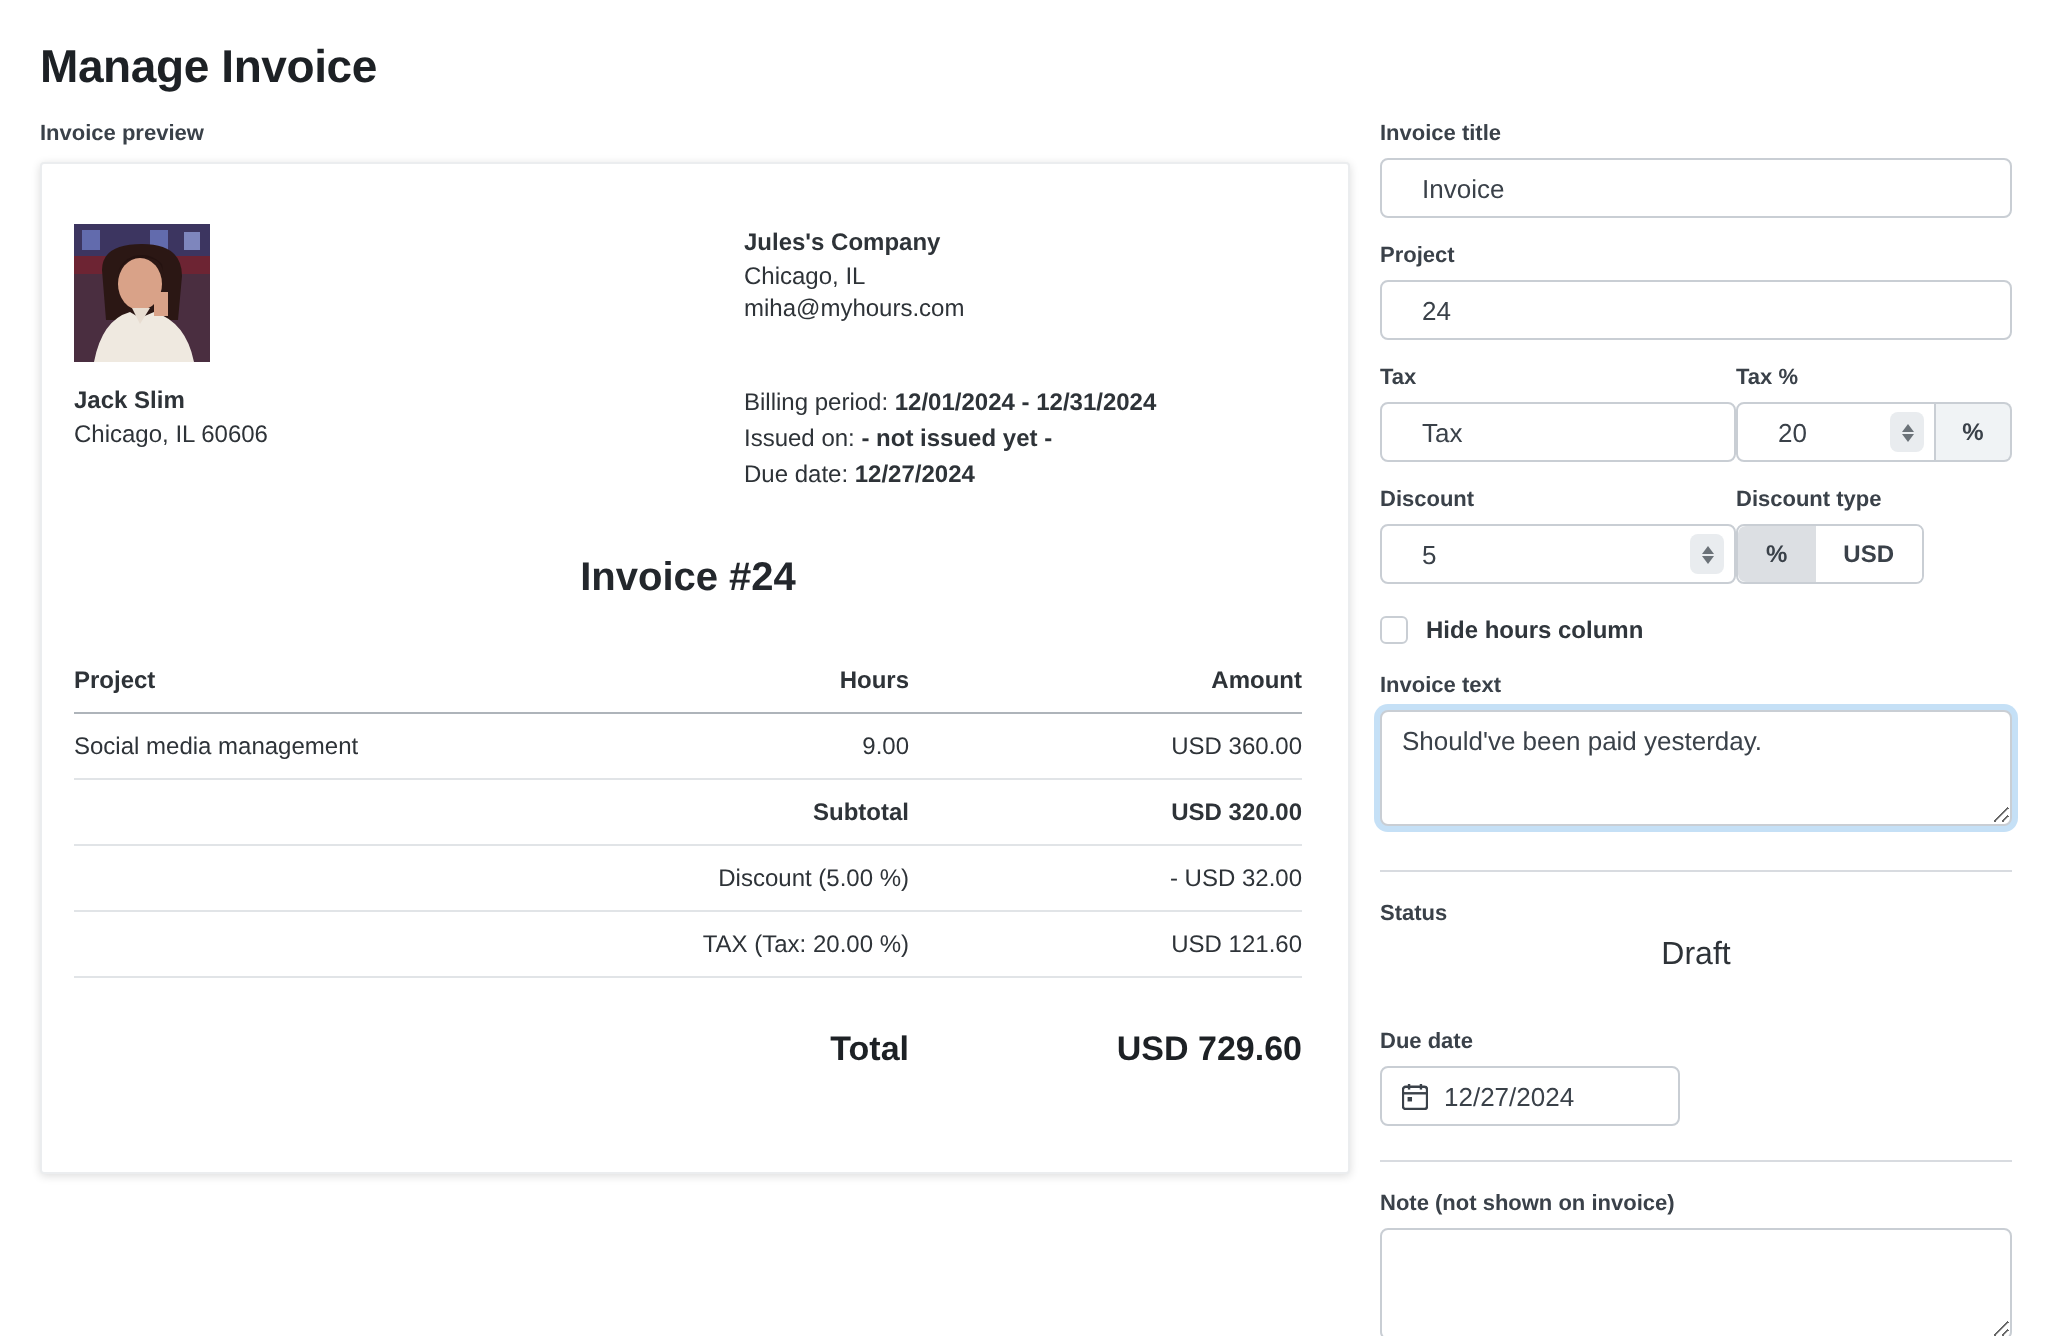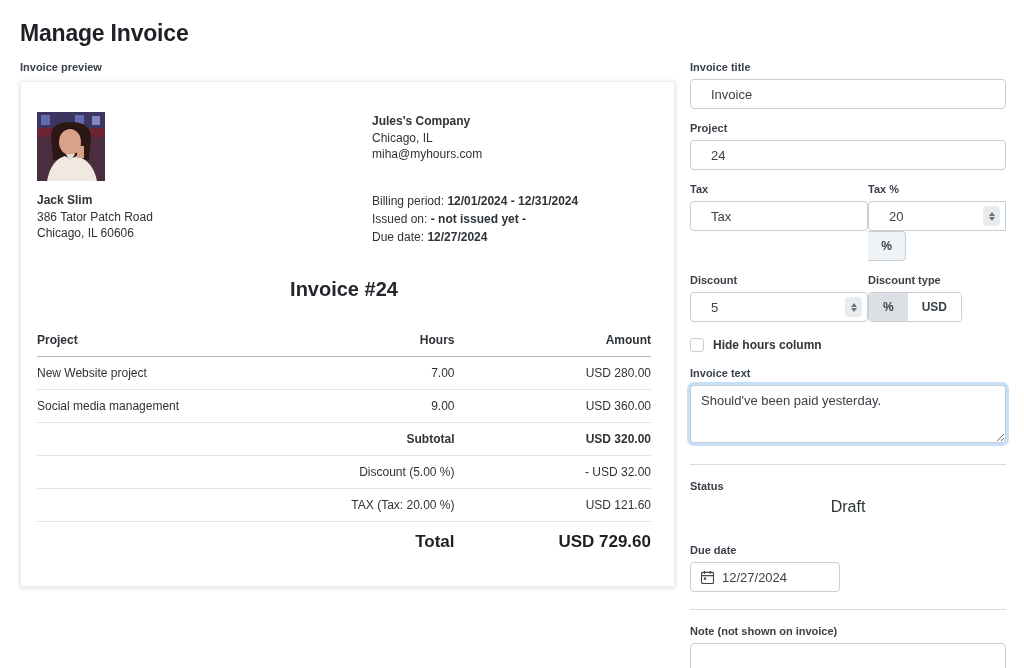--- a/index.html
+++ b/index.html
@@ -36,21 +36,21 @@
   .invoice-heading { text-align:center; font-size:20px; font-weight:700; color:#23272c; margin:32px 0 24px 0; }
 
   table.inv-table { width:100%; border-collapse:collapse; font-size:12px; }
   .inv-table th { font-weight:700; text-align:left; padding:8px 0 9px 0; border-bottom:1px solid #aeb4ba; }
   .inv-table th.num, .inv-table td.num { text-align:right; }
   .inv-table col.c-project { width:45%; }
   .inv-table col.c-hours { width:23%; }
   .inv-table col.c-amount { width:32%; }
   .inv-table td { padding:9px 0; border-bottom:1px solid #e1e4e7; }
   .inv-table tr.bold td { font-weight:700; }
-  .inv-table tr.total-row td { font-size:17px; font-weight:700; border-bottom:none; padding-top:10px; color:#1d2125; }
+  .inv-table tr.total-row td { font-size:17px; font-weight:700; border-bottom:none; padding-top:26px; color:#1d2125; }
 
   
   .form-group { margin-bottom:13px; }
   .field-label { display:block; margin-bottom:6px; }
   .txt-input {
     width:100%; height:30px; border:1px solid #c9ced4; border-radius:4px;
     padding:5px 20px; font-size:13px; font-family:"Liberation Sans",sans-serif; color:#3a4149;
     background:#fff; outline:none;
   }
   .two-col { display:flex; }
@@ -61,21 +61,21 @@
   .num-wrap .txt-input { padding-right:30px; }
   .spinner {
     position:absolute; right:6px; top:50%; transform:translateY(-50%);
     width:17px; height:20px; background:#e9ecef; border-radius:4px;
     display:flex; flex-direction:column; align-items:center; justify-content:center; gap:1px;
     cursor:default;
   }
   .spin-up { width:0;height:0;border-left:3.5px solid transparent;border-right:3.5px solid transparent;border-bottom:4px solid #6b7278; }
   .spin-down { width:0;height:0;border-left:3.5px solid transparent;border-right:3.5px solid transparent;border-top:4px solid #6b7278; }
 
-  .input-group { display:flex;flex-direction:column; }
+  .input-group { display:flex; }
   .input-group .num-wrap { flex:1; }
   .input-group .txt-input { border-radius:4px 0 0 4px; }
   .addon {
     border:1px solid #c9ced4; border-left:none; background:#f0f3f5; color:#3a4149;
     border-radius:0 4px 4px 0; font-size:12px; font-weight:700;
     display:flex; align-items:center; justify-content:center; width:38px; height:30px;
   }
 
   .seg-group { display:inline-flex; border:1px solid #c9ced4; border-radius:4px; overflow:hidden; background:#fff; height:30px; }
   .seg { font-size:12px; font-weight:700; color:#3a4149; padding:0 14px; display:flex; align-items:center; cursor:pointer; background:#fff; border:none; font-family:"Liberation Sans",sans-serif; }
@@ -124,21 +124,20 @@
               <rect x="55" y="4" width="8" height="9" fill="#8f9bd4" opacity="0.8"></rect>
               <rect y="16" width="68" height="9" fill="#6d2433"></rect>
               <path d="M14 23 Q14 10 34 10 Q54 10 54 26 L52 48 L16 48 Z" fill="#2b1714"></path>
               <ellipse cx="33" cy="30" rx="11" ry="13" fill="#d9a288"></ellipse>
               <path d="M22 24 Q26 16 34 17 Q44 16 45 26 L44 20 Q38 14 30 16 Q24 18 22 24Z" fill="#241210"></path>
               <path d="M10 69 Q14 48 28 44 L33 47 L40 44 Q56 49 60 69 Z" fill="#efe9e0"></path>
               <path d="M29 42 L33 50 L38 42 Z" fill="#e8ddd1"></path>
               <rect x="40" y="34" width="7" height="12" fill="#d9a288"></rect>
             </svg>
             <div class="addr-name">Jack Slim</div>
-            <div class="addr-line">386 Tator Patch Road</div>
             <div class="addr-line">Chicago, IL 60606</div>
           </div>
 
           <div class="company-block">
             <div class="company-name">Jules's Company</div>
             <div class="addr-line">Chicago, IL</div>
             <div class="addr-line">miha@myhours.com</div>
 
             <div class="meta-block">
               <div class="meta-line"><span>Billing period: </span><b>12/01/2024 - 12/31/2024</b></div>
@@ -157,25 +156,20 @@
               <col class="c-amount">
             </colgroup>
           <thead>
             <tr>
               <th>Project</th>
               <th class="num">Hours</th>
               <th class="num">Amount</th>
             </tr>
           </thead>
           <tbody>
-            <tr>
-              <td>New Website project</td>
-              <td class="num">7.00</td>
-              <td class="num">USD 280.00</td>
-            </tr>
             <tr>
               <td>Social media management</td>
               <td class="num">9.00</td>
               <td class="num">USD 360.00</td>
             </tr>
             <tr class="bold">
               <td></td>
               <td class="num">Subtotal</td>
               <td class="num">USD 320.00</td>
             </tr>

